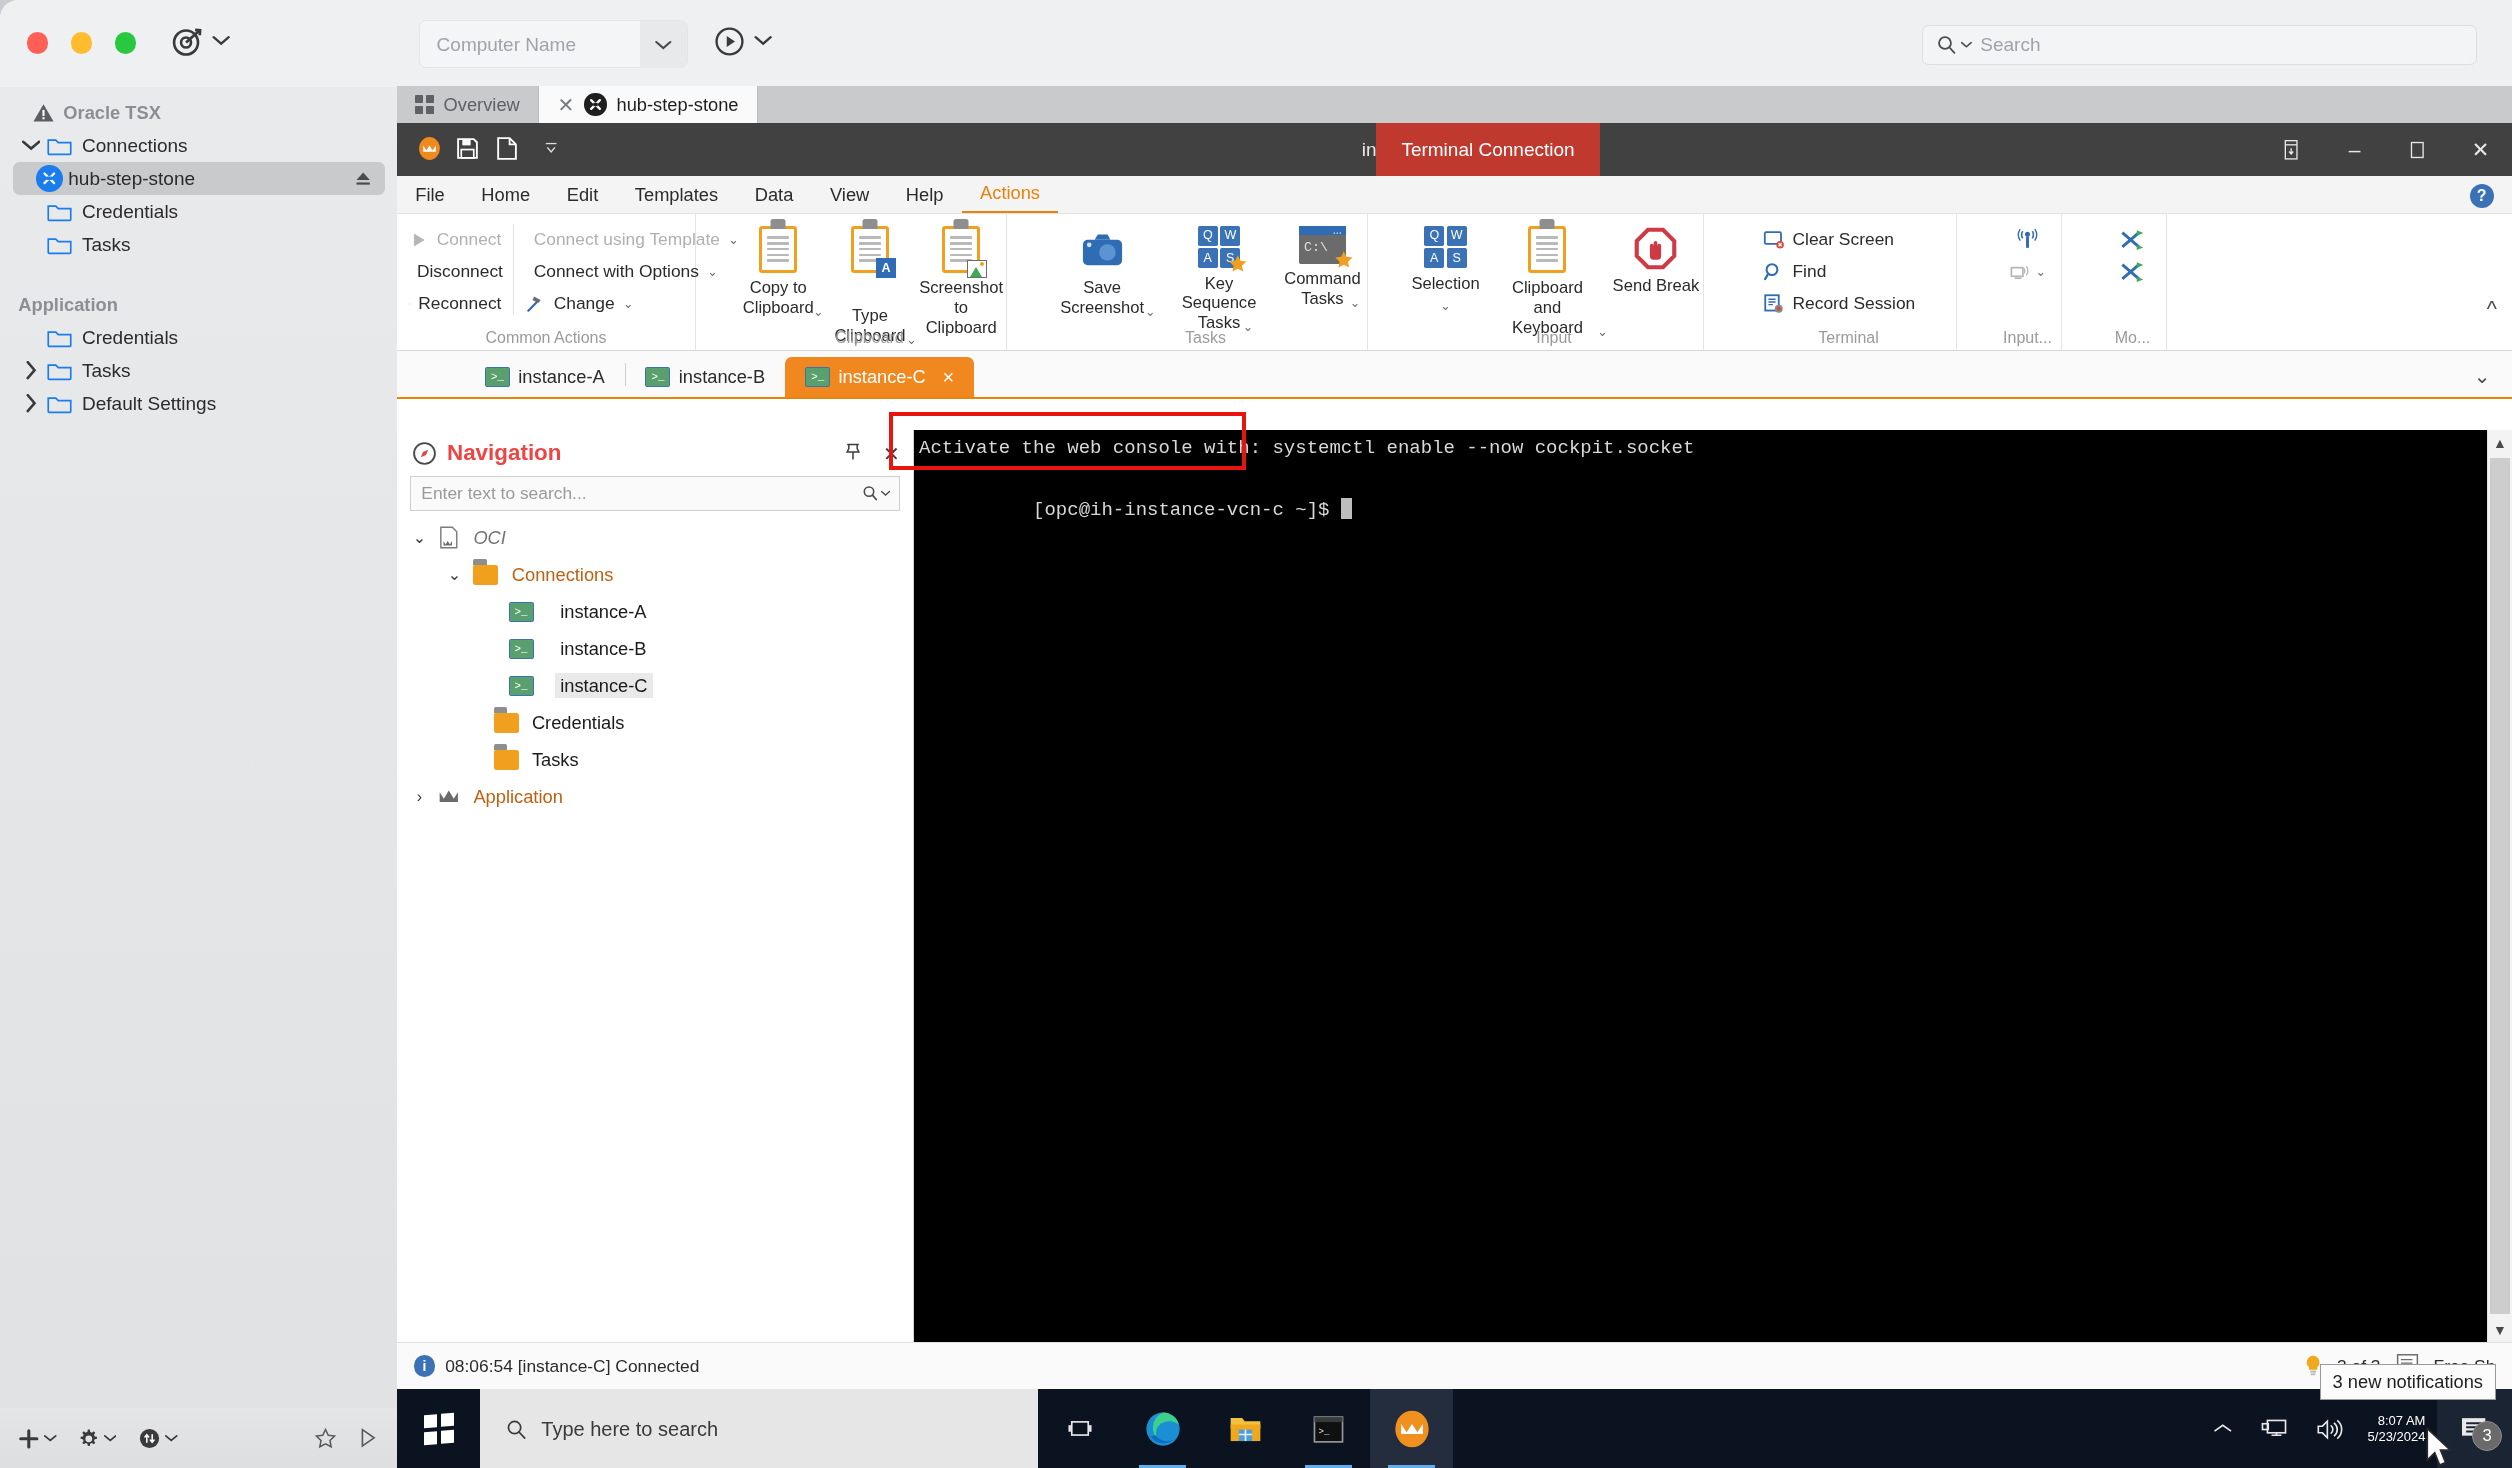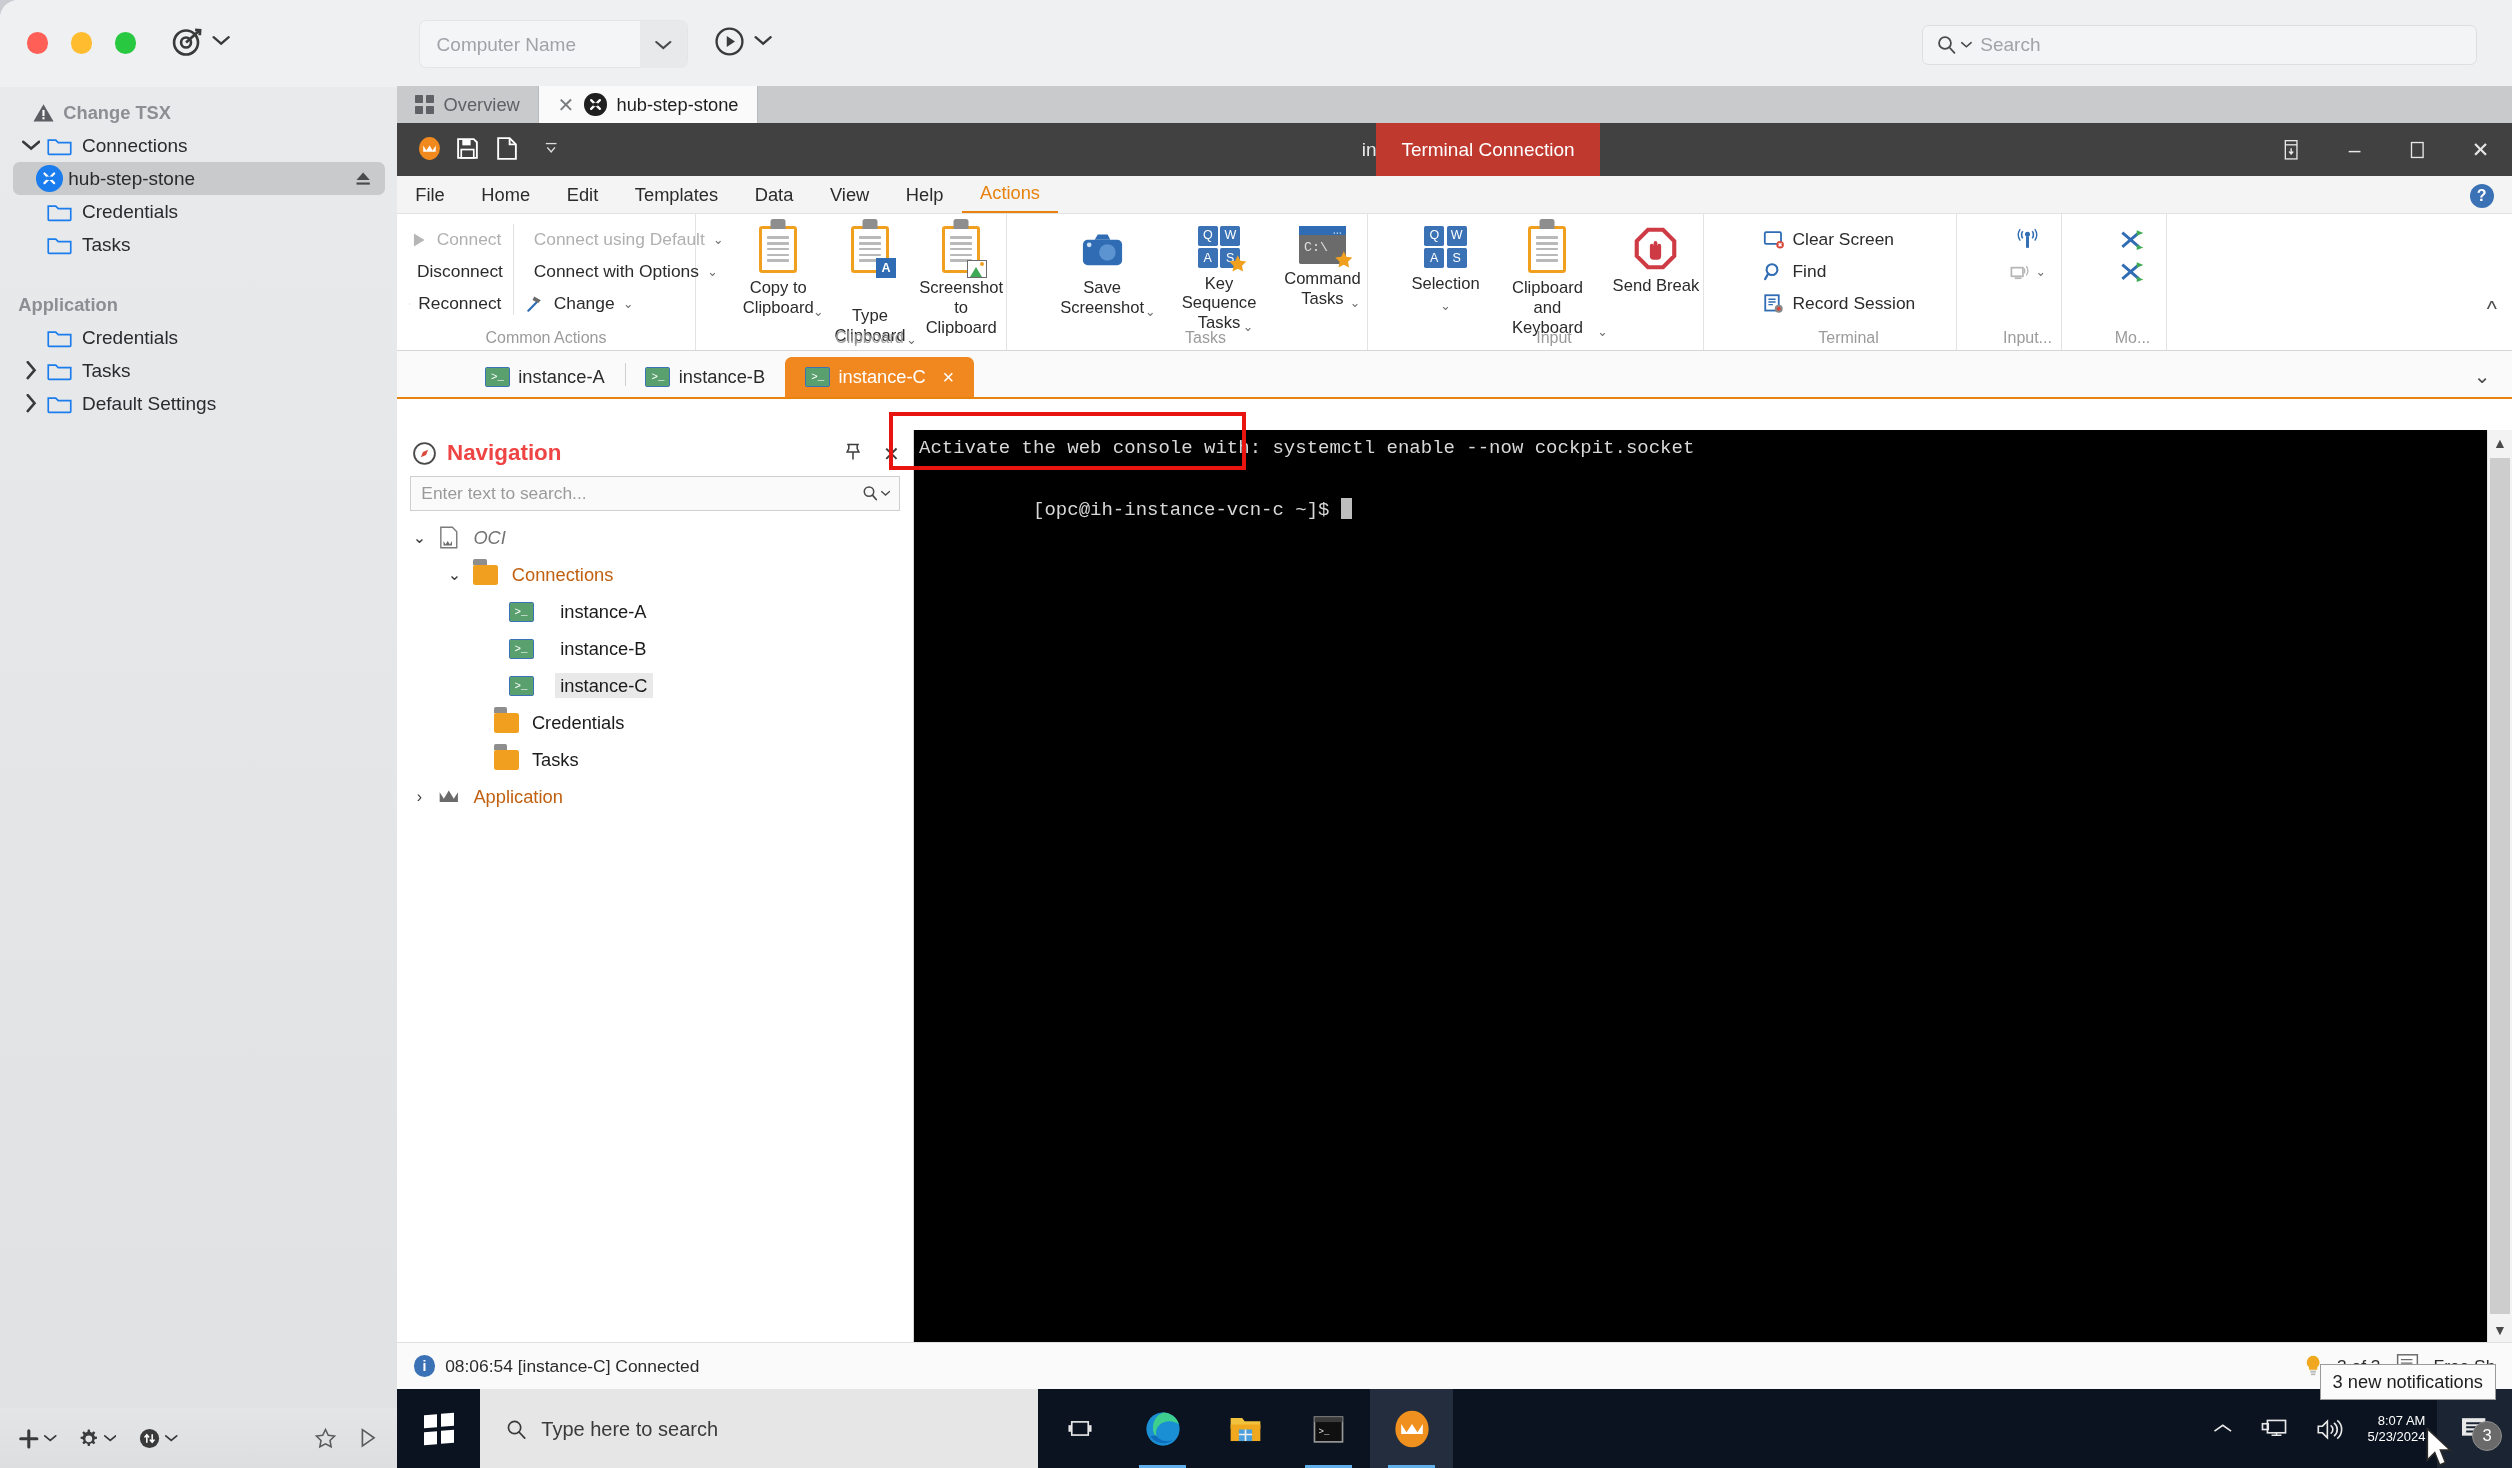--- a/index.html
+++ b/index.html
@@ -301,21 +301,21 @@
     </div>
 
     <div class="mac-sidebar">
 
       <div class="sb-section">
         <svg width="23" height="21.6" viewBox="0 0 24 22">
           <path d="M12 2 L22.5 20 L1.5 20 Z" fill="#5b5e63"></path>
           <rect x="10.9" y="8" width="2.2" height="6.4" fill="#fff"></rect>
           <rect x="10.9" y="15.6" width="2.2" height="2.2" fill="#fff"></rect>
         </svg>
-        <span>Change TSX</span>
+        <span>Oracle TSX</span>
       </div>
 
       <div class="sb-row indent1">
         <svg class="sb-chev" viewBox="0 0 16 10">
           <path d="M1 2 L8 8 L15 2" fill="none" stroke="#3a3a3a" stroke-width="2.2" stroke-linecap="round"></path>
         </svg>
         <svg width="25" height="20" viewBox="0 0 30 24">
           <path d="M1.5 5 h9 l3 3 h15 v13 a1 1 0 0 1 -1 1 h-25 a1 1 0 0 1 -1 -1 z" fill="none" stroke="#1a7ced" stroke-width="2"></path>
         </svg>
         <span>Connections</span>
@@ -527,21 +527,21 @@
             </span>
           </div>
           <div style="width:0.8px;background:#e0e0e0;height:91px;margin-top:3.3px;"></div>
           <div class="rb-col" style="width:179px;">
             <span class="rb-small disabled">
               <svg width="20" height="20" viewBox="0 0 24 24">
                 <rect x="3" y="4" width="16" height="12" fill="none" stroke="#bdbdbd" stroke-width="1.8"></rect>
                 <rect x="3" y="4" width="16" height="3.4" fill="#cccccc"></rect>
                 <circle cx="16.5" cy="16" r="4.4" fill="#cfcfcf"></circle>
               </svg>
-              <span>Connect using Default</span>
+              <span>Connect using Template</span>
               <span class="caret">⌄</span>
             </span>
             <span class="rb-small">
               <svg width="20" height="20" viewBox="0 0 24 24">
                 <path d="M4 19 L13 10" stroke="#2f6cb3" stroke-width="2.6" stroke-linecap="round"></path>
                 <path d="M11 4 l7 4 -3 3 -6-3z" fill="#6b6b6b"></path>
                 <circle cx="17" cy="16.5" r="4.6" fill="#3faa56"></circle>
                 <path d="M15.6 14.4 L19.4 16.5 L15.6 18.6 Z" fill="#fff"></path>
               </svg>
               <span>Connect with Options</span>

